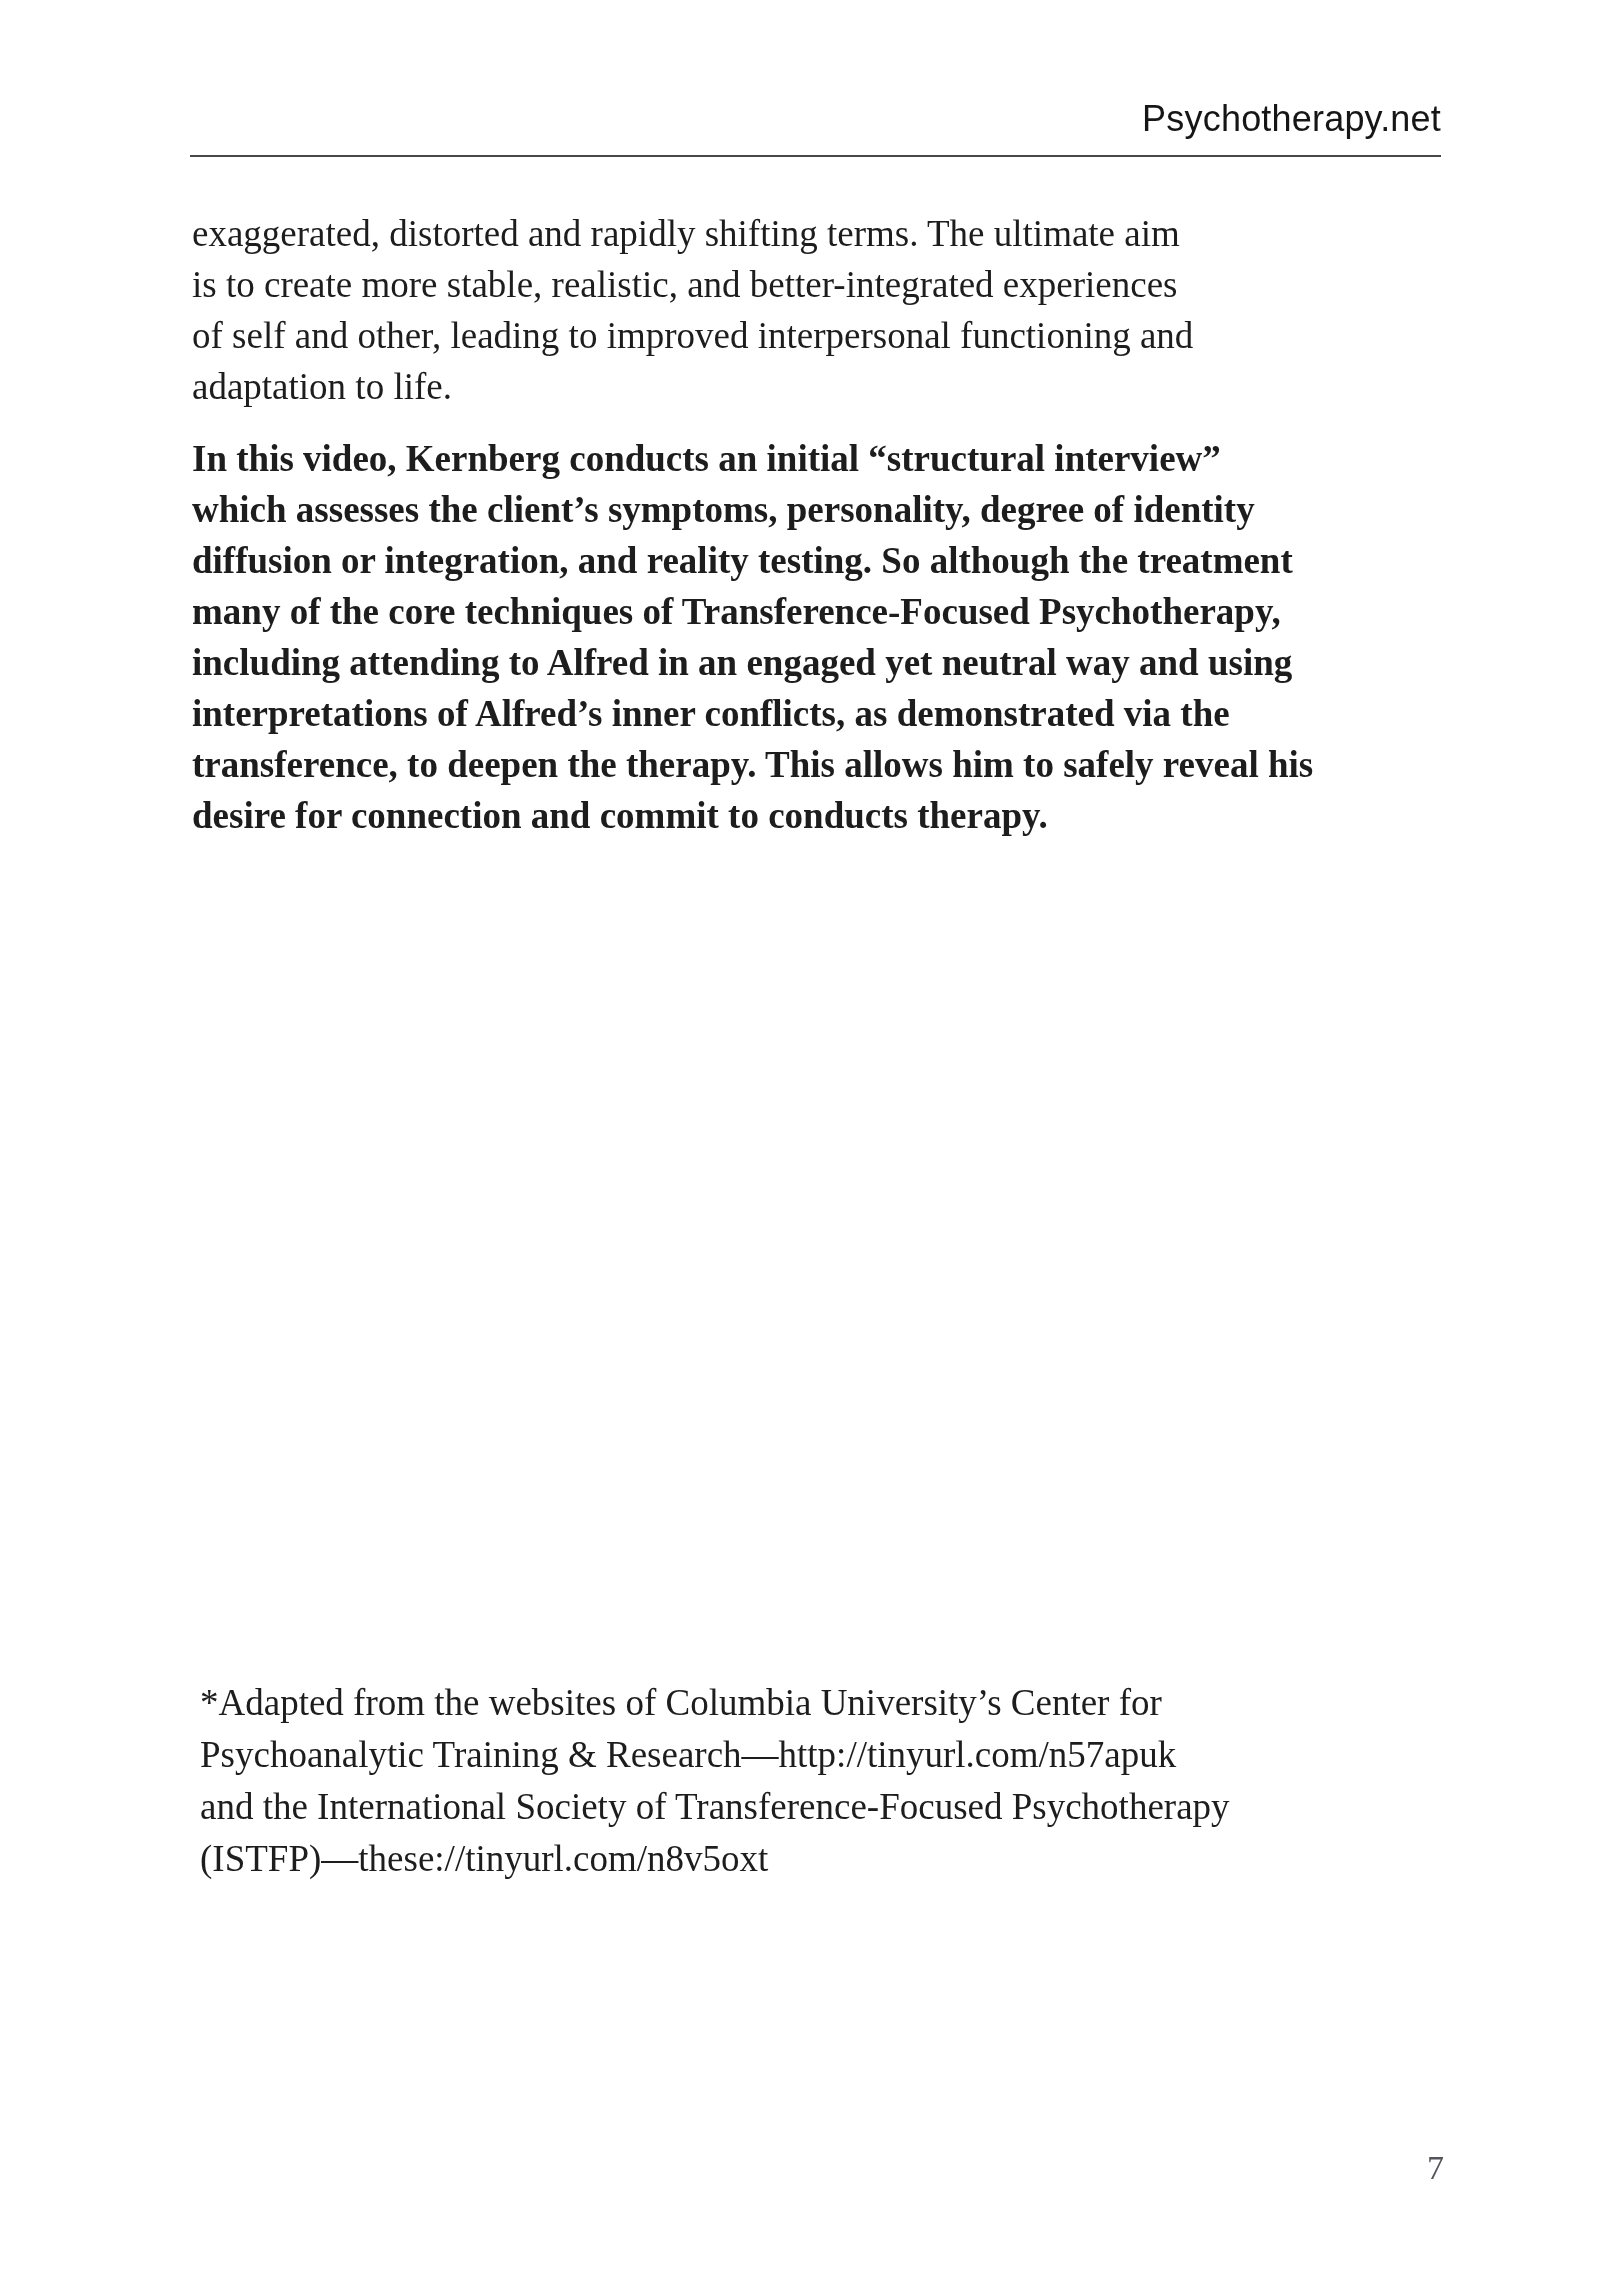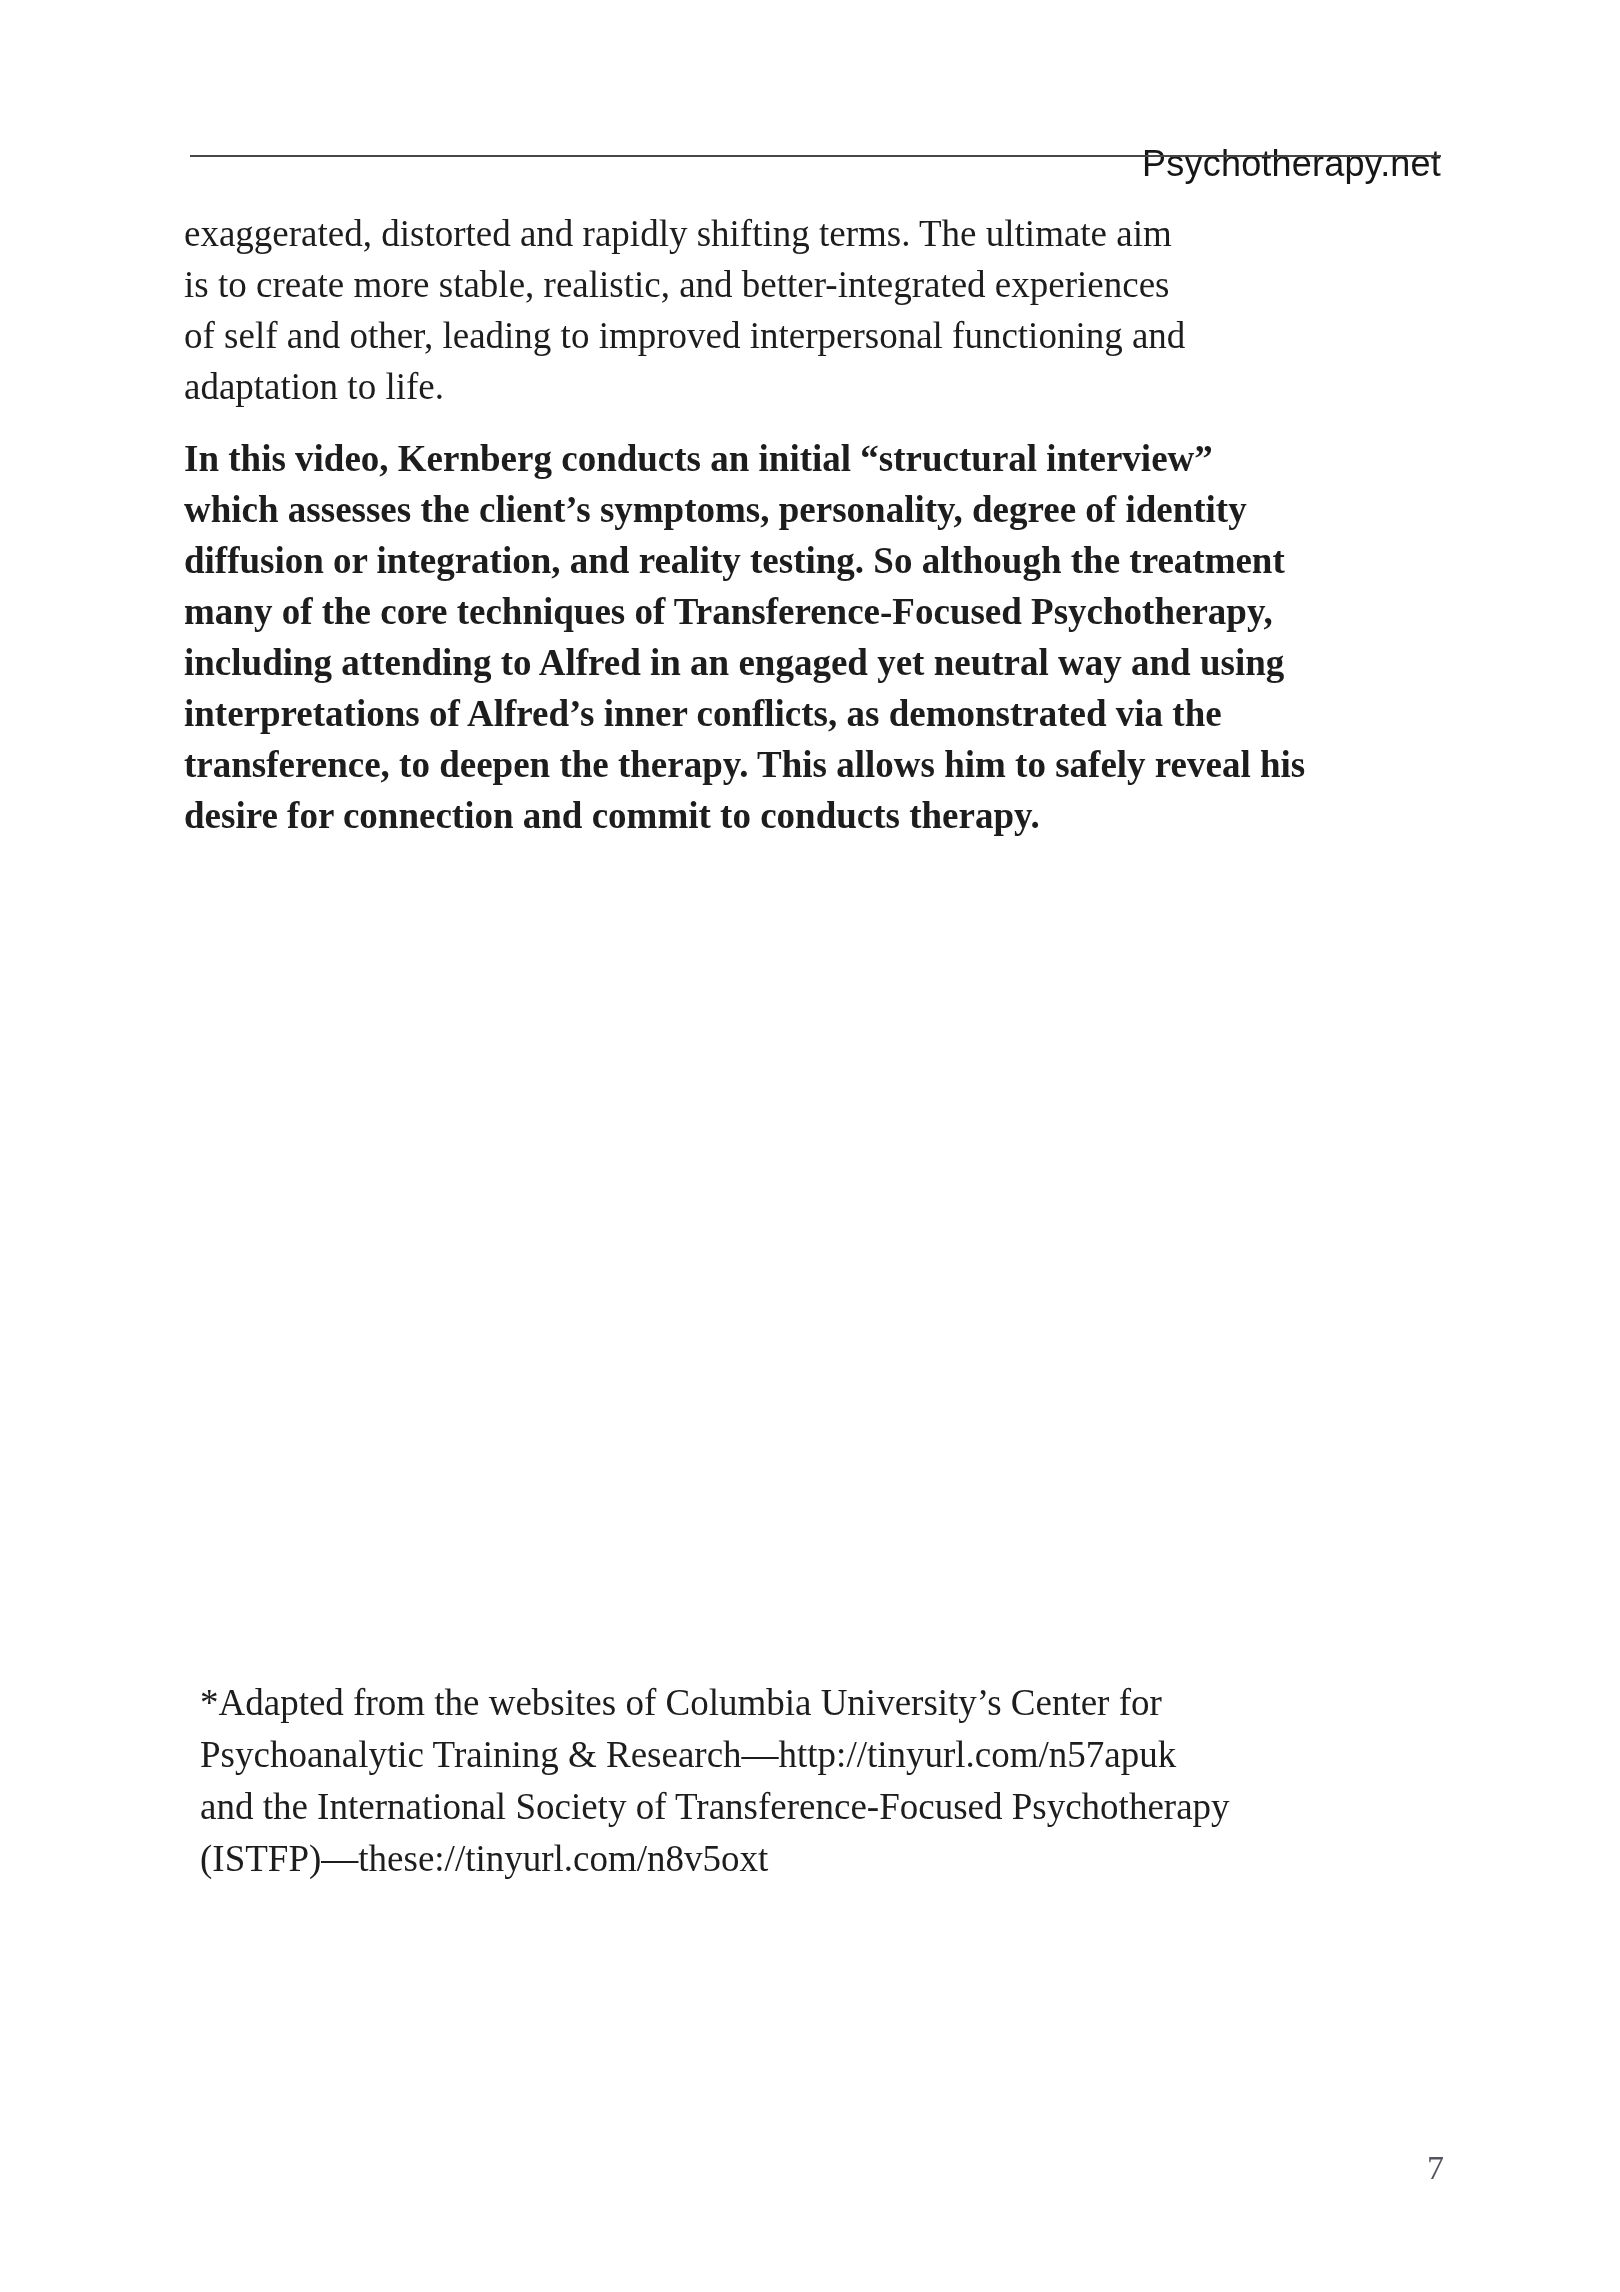--- a/index.html
+++ b/index.html
@@ -18,33 +18,32 @@
   .header-brand {
     position: absolute;
     top: 98px;
     right: 179px;
     font-family: "Liberation Sans", sans-serif;
     font-size: 36px;
     font-weight: 400;
     letter-spacing: 0.2px;
     color: #161616;
     white-space: nowrap;
-    margin-top: 45px;
   }
   .header-rule {
     position: absolute;
     top: 155px;
     left: 190px;
     width: 1251px;
     height: 2px;
     background: #474747;
   }
   .body-block {
     position: absolute;
-    left: 184px;
+    left: 192px;
     top: 208px;
     width: 1284px;
     font-size: 37px;
     line-height: 51px;
     color: #1d1d1d;
   }
   .para { margin: 0; }
   .para + .para { margin-top: 21px; font-weight: bold; }
   .text-line { white-space: nowrap; }
   .footnote-block {

